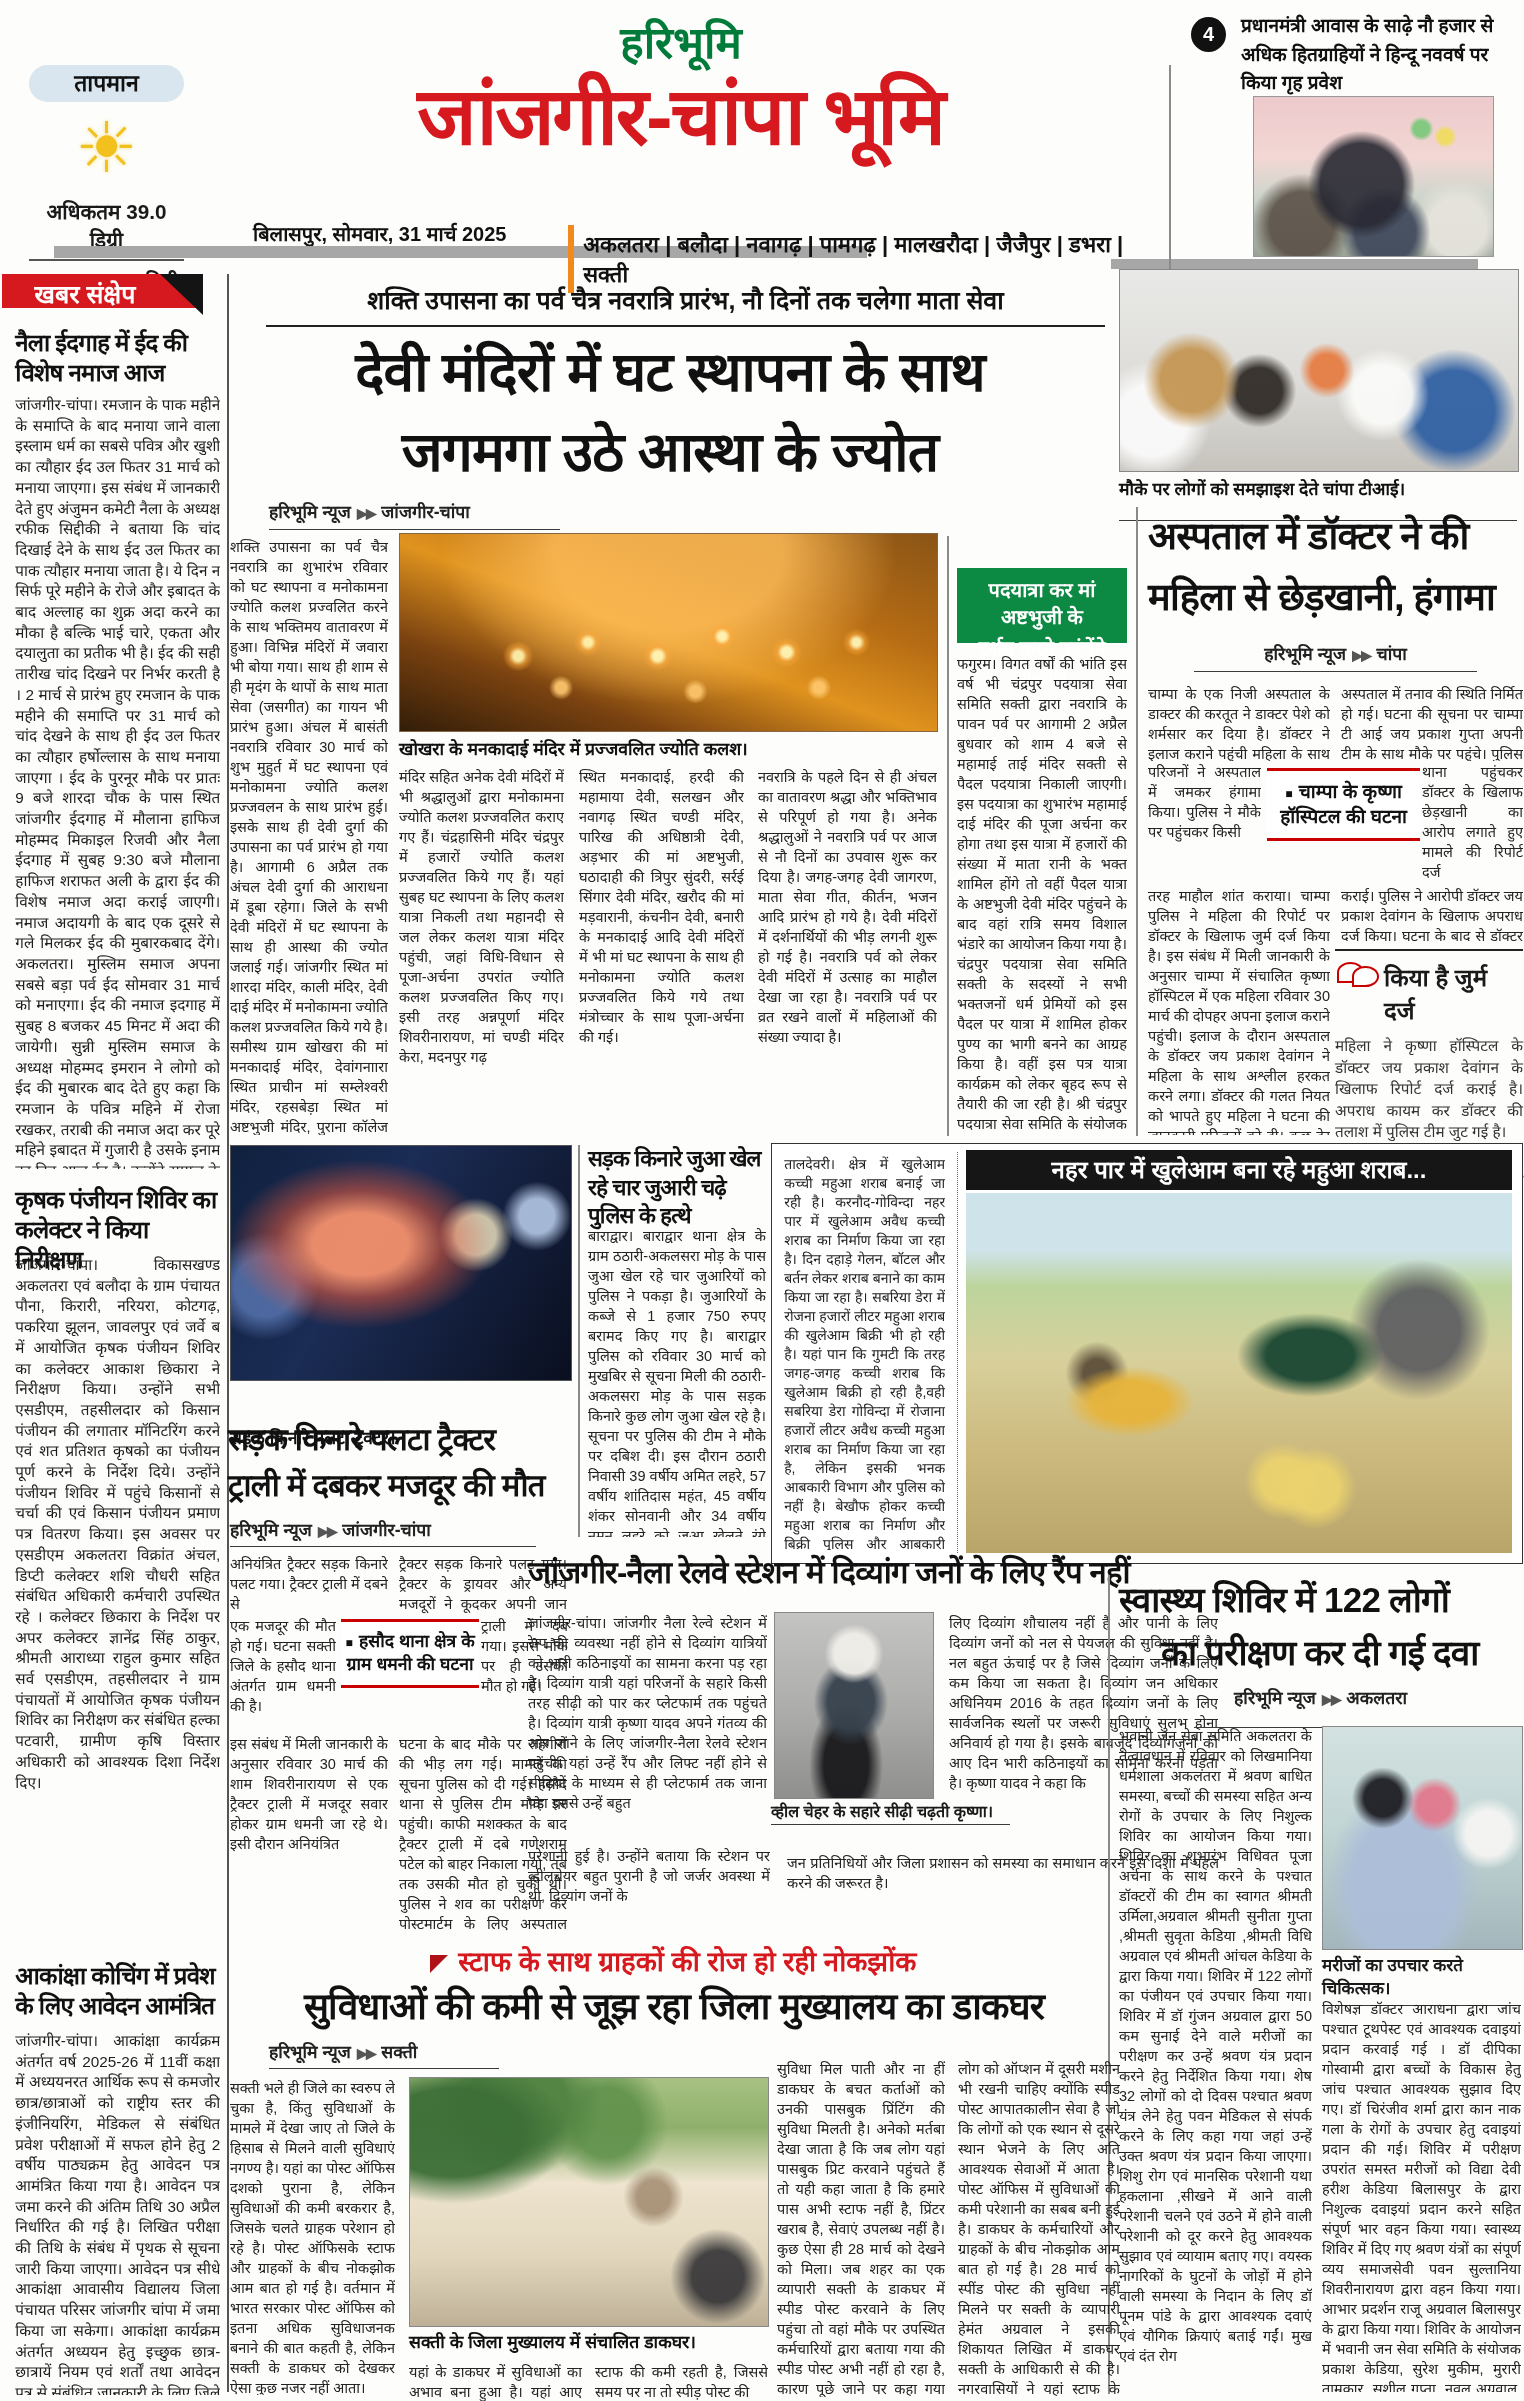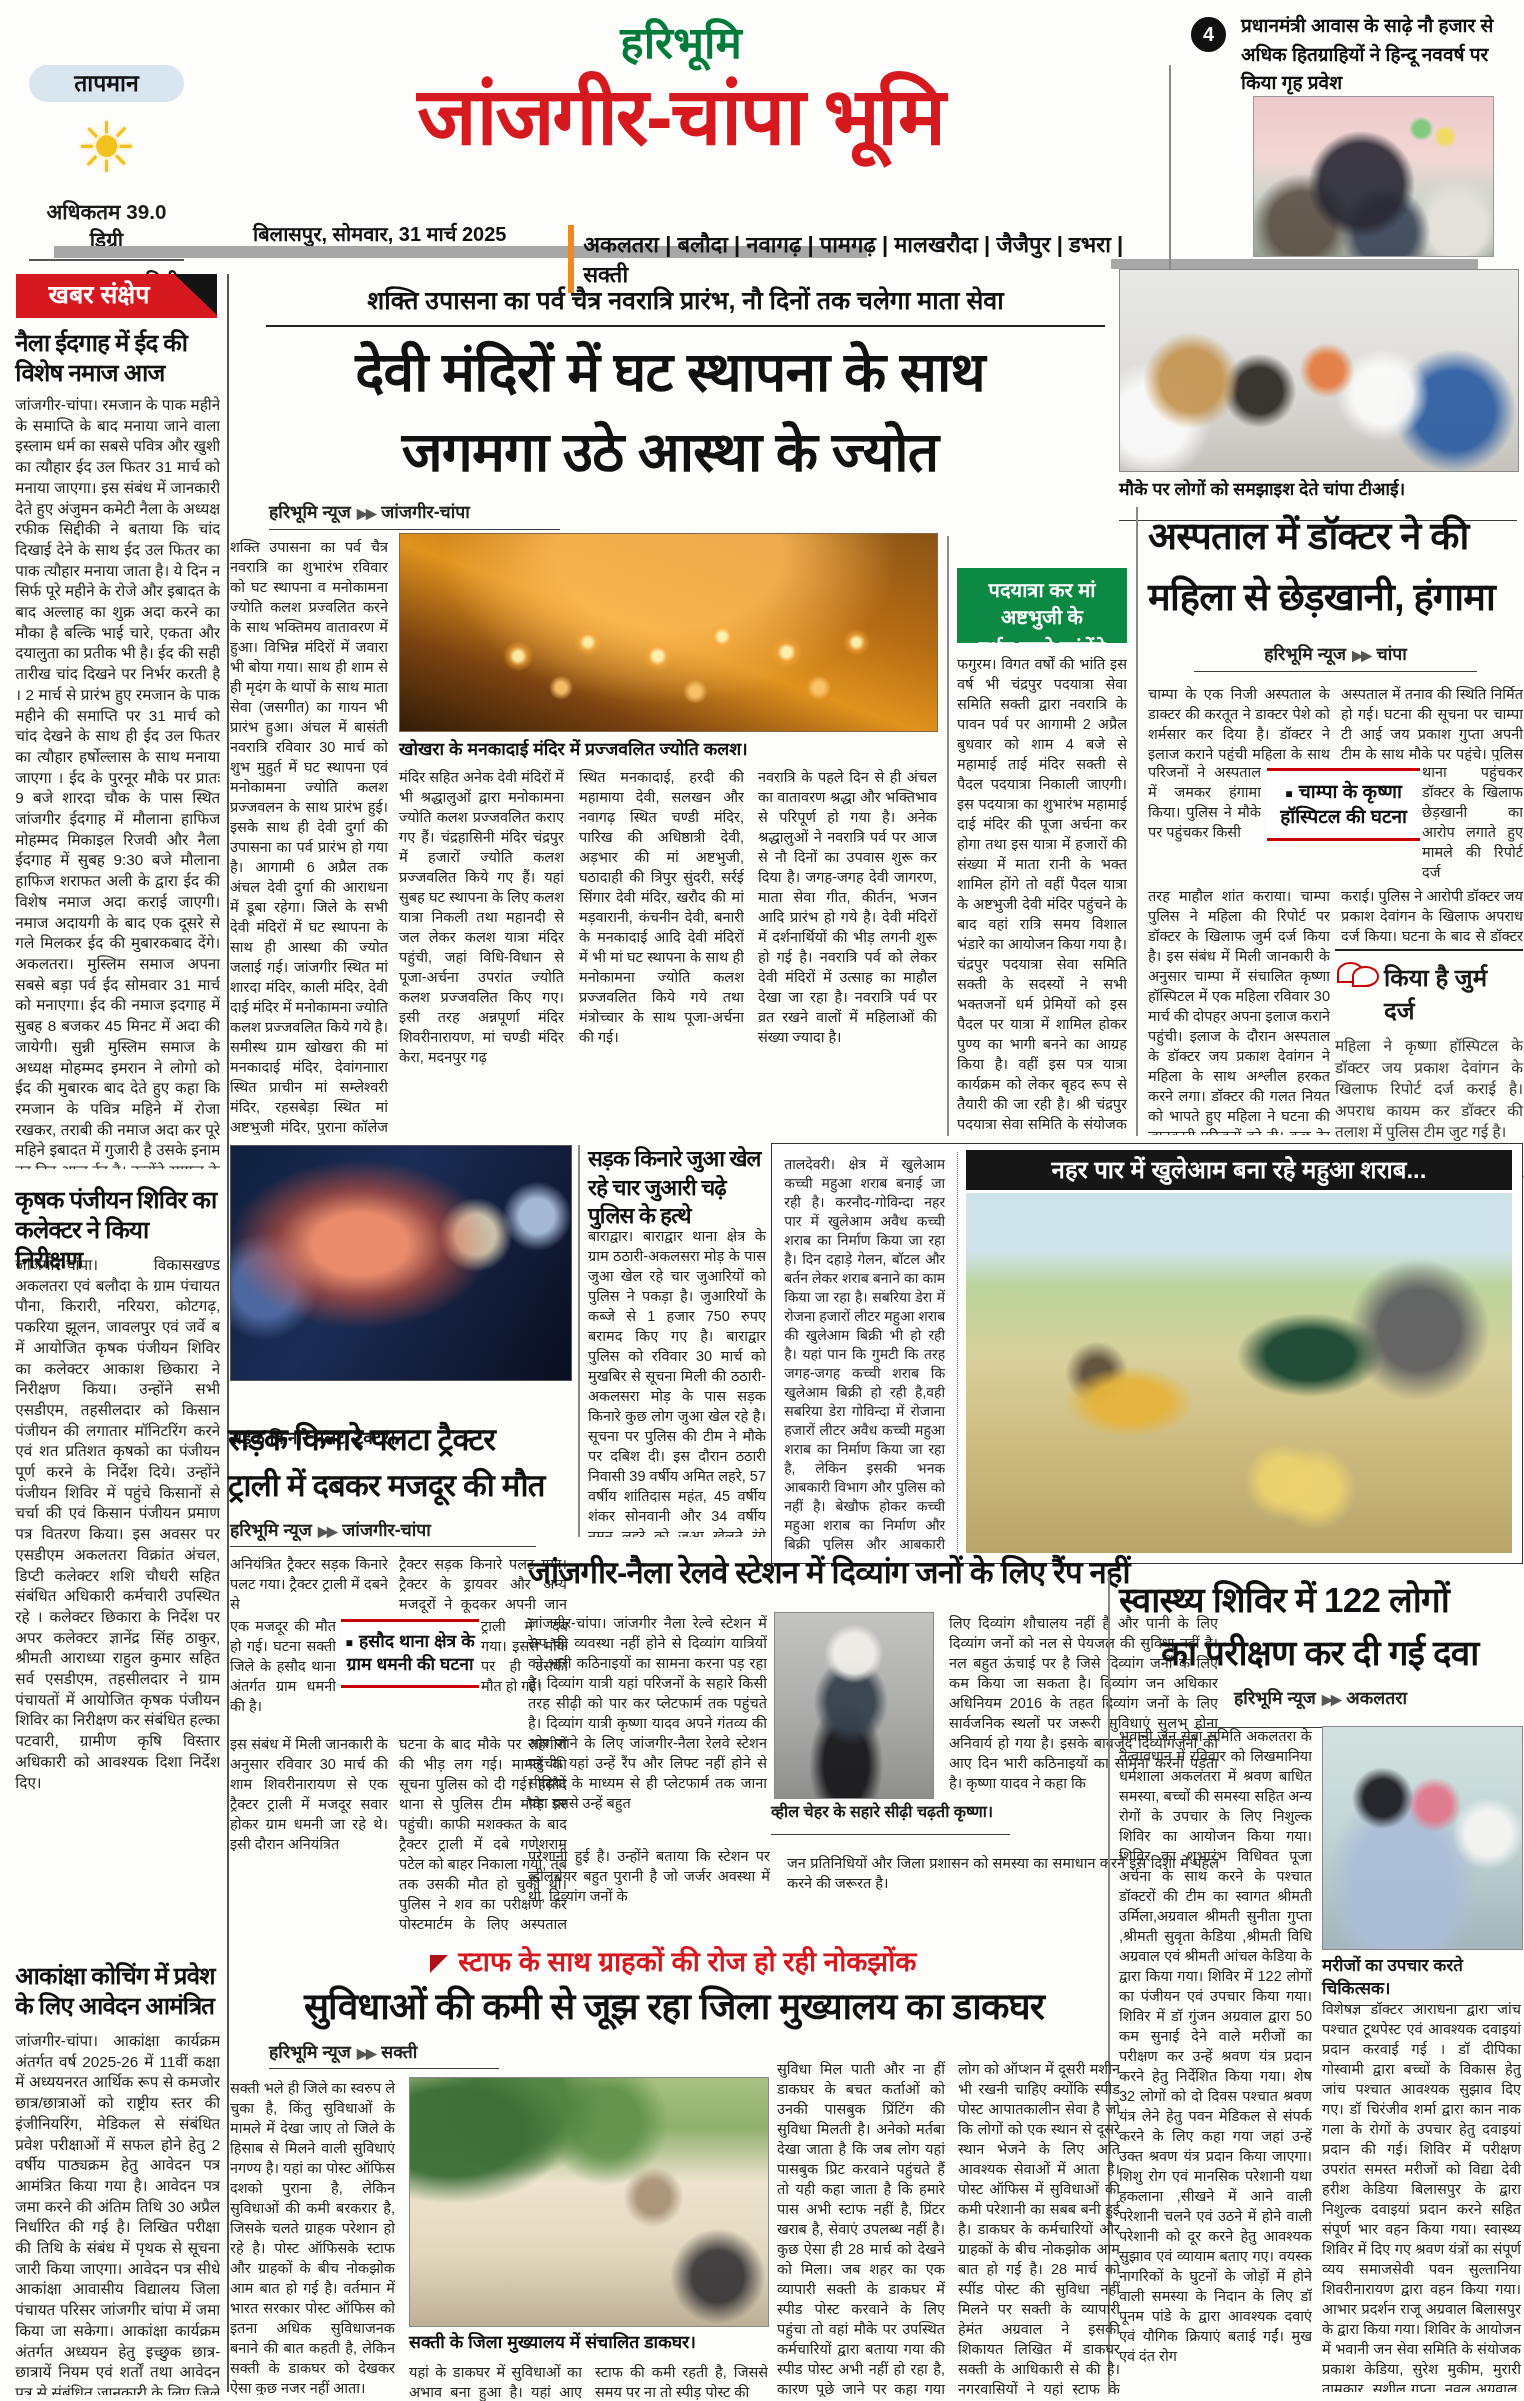--- a/index.html
+++ b/index.html
@@ -58,21 +58,21 @@
   <div class="photo" style="left:1119px;top:269px;width:398px;height:201px;border:0.8px solid #888;background:
        radial-gradient(circle at 18% 55%,rgba(196,150,84,.95) 0 9%,transparent 14%),
        radial-gradient(circle at 35% 60%,rgba(40,35,30,.9) 0 8%,transparent 13%),
        radial-gradient(circle at 52% 50%,rgba(230,120,60,.9) 0 7%,transparent 12%),
        radial-gradient(circle at 66% 62%,rgba(250,250,248,.95) 0 10%,transparent 16%),
        radial-gradient(circle at 84% 70%,rgba(40,90,160,.9) 0 11%,transparent 17%),
        radial-gradient(circle at 8% 75%,rgba(250,250,250,.95) 0 9%,transparent 15%),
        linear-gradient(180deg,#e9e9e7 0%,#dddcd8 55%,#c6c3bd 100%);"></div>
   <div class="abs cap underl" style="left:1119px;top:476px;width:398px;padding-bottom:20px;">मौके पर लोगों को समझाइश देते चांपा टीआई।</div>
 
-  <div class="abs" style="left:16px;top:274px;width:201px;height:44px;background:#d6191e;">
+  <div class="abs" style="left:2px;top:274px;width:201px;height:34px;background:#d6191e;">
     <div style="color:#fff;font-size:25px;font-weight:bold;text-align:center;line-height:41px;margin-right:35px;">खबर संक्षेप</div>
     <div style="position:absolute;right:0;top:0;width:0;height:0;border-left:43px solid transparent;border-top:41px solid #141414;"></div>
   </div>
   <div class="vline" style="left:227px;top:274px;height:2118px;background:#555;"></div>
 
   <div class="abs headline" style="left:15.3px;top:328px;width:204px;font-size:24px;line-height:1.25;">नैला ईदगाह में ईद की विशेष नमाज आज</div>
   <div class="abs stxt" style="left:15.3px;top:395px;width:205px;height:774px;">जांजगीर-चांपा। रमजान के पाक महीने के समाप्ति के बाद मनाया जाने वाला इस्लाम धर्म का सबसे पवित्र और खुशी का त्यौहार ईद उल फितर 31 मार्च को मनाया जाएगा। इस संबंध में जानकारी देते हुए अंजुमन कमेटी नैला के अध्यक्ष रफीक सिद्दीकी ने बताया कि चांद दिखाई देने के साथ ईद उल फितर का पाक त्यौहार मनाया जाता है। ये दिन न सिर्फ पूरे महीने के रोजे और इबादत के बाद अल्लाह का शुक्र अदा करने का मौका है बल्कि भाई चारे, एकता और दयालुता का प्रतीक भी है। ईद की सही तारीख चांद दिखने पर निर्भर करती है । 2 मार्च से प्रारंभ हुए रमजान के पाक महीने की समाप्ति पर 31 मार्च को चांद देखने के साथ ही ईद उल फितर का त्यौहार हर्षोल्लास के साथ मनाया जाएगा । ईद के पुरनूर मौके पर प्रातः 9 बजे शारदा चौक के पास स्थित जांजगीर ईदगाह में मौलाना हाफिज मोहम्मद मिकाइल रिजवी और नैला ईदगाह में सुबह 9:30 बजे मौलाना हाफिज शराफत अली के द्वारा ईद की विशेष नमाज अदा कराई जाएगी। नमाज अदायगी के बाद एक दूसरे से गले मिलकर ईद की मुबारकबाद देंगे। अकलतरा। मुस्लिम समाज अपना सबसे बड़ा पर्व ईद सोमवार 31 मार्च को मनाएगा। ईद की नमाज इदगाह में सुबह 8 बजकर 45 मिनट में अदा की जायेगी। सुन्नी मुस्लिम समाज के अध्यक्ष मोहम्मद इमरान ने लोगो को ईद की मुबारक बाद देते हुए कहा कि रमजान के पवित्र महिने में रोजा रखकर, तराबी की नमाज अदा कर पूरे महिने इबादत में गुजारी है उसके इनाम का दिन आज ईद है। उन्होंने समाज के लोगो से समय का ध्यान रखते हुए नमाज में शामिल होने का आग्रह किया है।</div>
 
   <div class="abs headline" style="left:15.3px;top:1185px;width:205px;font-size:24px;line-height:1.25;">कृषक पंजीयन शिविर का कलेक्टर ने किया निरीक्षण</div>
   <div class="abs stxt" style="left:15.3px;top:1255px;width:205px;height:690px;">जांजगीर-चांपा। विकासखण्ड अकलतरा एवं बलौदा के ग्राम पंचायत पौना, किरारी, नरियरा, कोटगढ़, पकरिया झूलन, जावलपुर एवं जर्वे ब में आयोजित कृषक पंजीयन शिविर का कलेक्टर आकाश छिकारा ने निरीक्षण किया। उन्होंने सभी एसडीएम, तहसीलदार को किसान पंजीयन की लगातार मॉनिटरिंग करने एवं शत प्रतिशत कृषको का पंजीयन पूर्ण करने के निर्देश दिये। उन्होंने पंजीयन शिविर में पहुंचे किसानों से चर्चा की एवं किसान पंजीयन प्रमाण पत्र वितरण किया। इस अवसर पर एसडीएम अकलतरा विक्रांत अंचल, डिप्टी कलेक्टर शशि चौधरी सहित संबंधित अधिकारी कर्मचारी उपस्थित रहे । कलेक्टर छिकारा के निर्देश पर अपर कलेक्टर ज्ञानेंद्र सिंह ठाकुर, श्रीमती आराध्या राहुल कुमार सहित सर्व एसडीएम, तहसीलदार ने ग्राम पंचायतों में आयोजित कृषक पंजीयन शिविर का निरीक्षण कर संबंधित हल्का पटवारी, ग्रामीण कृषि विस्तार अधिकारी को आवश्यक दिशा निर्देश दिए।</div>
@@ -187,21 +187,21 @@
   </div>
 
   <div class="abs headline" style="left:528px;top:1550px;width:693px;font-size:31px;">जांजगीर-नैला रेलवे स्टेशन में दिव्यांग जनों के लिए रैंप नहीं</div>
   <div class="abs txt" style="left:528px;top:1613px;width:239px;height:230px;">जांजगीर-चांपा। जांजगीर नैला रेल्वे स्टेशन में रेम्प की व्यवस्था नहीं होने से दिव्यांग यात्रियों को भारी कठिनाइयों का सामना करना पड़ रहा है। दिव्यांग यात्री यहां परिजनों के सहारे किसी तरह सीढ़ी को पार कर प्लेटफार्म तक पहुंचते है। द‍िव्यांग यात्री कृष्णा यादव अपने गंतव्य की ओर जाने के लिए जांजगीर-नैला रेलवे स्टेशन पहुंची। यहां उन्हें रैंप और लिफ्ट नहीं होने से सीढ़ियों के माध्यम से ही प्लेटफार्म तक जाना पड़ा इससे उन्हें बहुत</div>
   <div class="abs txt" style="left:528px;top:1846px;width:242px;height:86px;">परेशानी हुई है। उन्होंने बताया कि स्टेशन पर व्हीलचेयर बहुत पुरानी है जो जर्जर अवस्था में थी, दिव्यांग जनों के</div>
   <div class="photo" style="left:774px;top:1612px;width:158px;height:185px;border:0.8px solid #888;background:
        radial-gradient(circle at 50% 22%,rgba(240,238,232,.95) 0 12%,transparent 18%),
        radial-gradient(ellipse at 48% 48%,rgba(55,66,78,.95) 0 20%,transparent 32%),
        radial-gradient(ellipse at 45% 82%,rgba(25,25,28,.95) 0 18%,transparent 30%),
        linear-gradient(180deg,#c4c4c2 0%,#ababa9 55%,#8f8f8d 100%);"></div>
-  <div class="abs underl" style="left:771px;top:1800px;width:239px;font-size:16px;font-weight:bold;padding-bottom:12px;">व्हील चेहर के सहारे सीढ़ी चढ़ती कृष्णा।</div>
+  <div class="abs underl" style="left:771px;top:1800px;width:239px;font-size:16px;font-weight:bold;padding-bottom:2px;">व्हील चेहर के सहारे सीढ़ी चढ़ती कृष्णा।</div>
   <div class="abs txt" style="left:949px;top:1613px;width:269px;height:182px;">लिए दिव्यांग शौचालय नहीं है और पानी के लिए दिव्यांग जनों को नल से पेयजल की सुविधा नहीं है। नल बहुत ऊंचाई पर है जिसे दिव्यांग जनों के लिए कम किया जा सकता है। दिव्यांग जन अधिकार अधिनियम 2016 के तहत दिव्यांग जनों के लिए सार्वजनिक स्थलों पर जरूरी सुविधाएं सुलभ होना अनिवार्य हो गया है। इसके बावजूद दिव्यांगजनों को आए दिन भारी कठिनाइयों का सामना करना पड़ता है। कृष्णा यादव ने कहा कि</div>
   <div class="abs txt" style="left:787px;top:1853px;width:432px;height:47px;">जन प्रतिनिधियों और जिला प्रशासन को समस्या का समाधान करने इस दिशा में पहल करने की जरूरत है।</div>
 
   <div class="vline" style="left:1108px;top:1575px;height:819px;"></div>
   <div class="abs headline" style="left:1119px;top:1575px;width:404px;font-size:35px;">स्वास्थ्य शिविर में 122 लोगों</div>
   <div class="abs headline" style="left:1119px;top:1628px;width:404px;font-size:35px;margin-left:42px;">का परीक्षण कर दी गई दवा</div>
   <div class="abs byline underl center" style="left:1194px;top:1685px;width:253px;padding-bottom:18px;">
     <span>हरिभूमि न्यूज</span><span class="arr">▶▶</span><span>अकलतरा</span>
   </div>
   <div class="abs txt" style="left:1119px;top:1726px;width:193px;height:666px;">भवानी जन सेवा समिति अकलतरा के तत्वावधान में रविवार को लिखमानिया धर्मशाला अकलतरा में श्रवण बाधित समस्या, बच्चों की समस्या सहित अन्य रोगों के उपचार के लिए निशुल्क शिविर का आयोजन किया गया। शिविर का शुभारंभ विधिवत पूजा अर्चना के साथ करने के पश्चात डॉक्टरों की टीम का स्वागत श्रीमती उर्मिला,अग्रवाल श्रीमती सुनीता गुप्ता ,श्रीमती सुवृता केडिया ,श्रीमती विधि अग्रवाल एवं श्रीमती आंचल केडिया के द्वारा किया गया। शिविर में 122 लोगों का पंजीयन एवं उपचार किया गया। शिविर में डॉ गुंजन अग्रवाल द्वारा 50 कम सुनाई देने वाले मरीजों का परीक्षण कर उन्हें श्रवण यंत्र प्रदान करने हेतु निर्देशित किया गया। शेष 32 लोगों को दो दिवस पश्चात श्रवण यंत्र लेने हेतु पवन मेडिकल से संपर्क करने के लिए कहा गया जहां उन्हें उक्त श्रवण यंत्र प्रदान किया जाएगा। शिशु रोग एवं मानसिक परेशानी यथा हकलाना ,सीखने में आने वाली परेशानी चलने एवं उठने में होने वाली परेशानी को दूर करने हेतु आवश्यक सुझाव एवं व्यायाम बताए गए। वयस्क नागरिकों के घुटनों के जोड़ों में होने वाली समस्या के निदान के लिए डॉ पूनम पांडे के द्वारा आवश्यक दवाएं एवं यौगिक क्रियाएं बताई गईं। मुख एवं दंत रोग</div>

